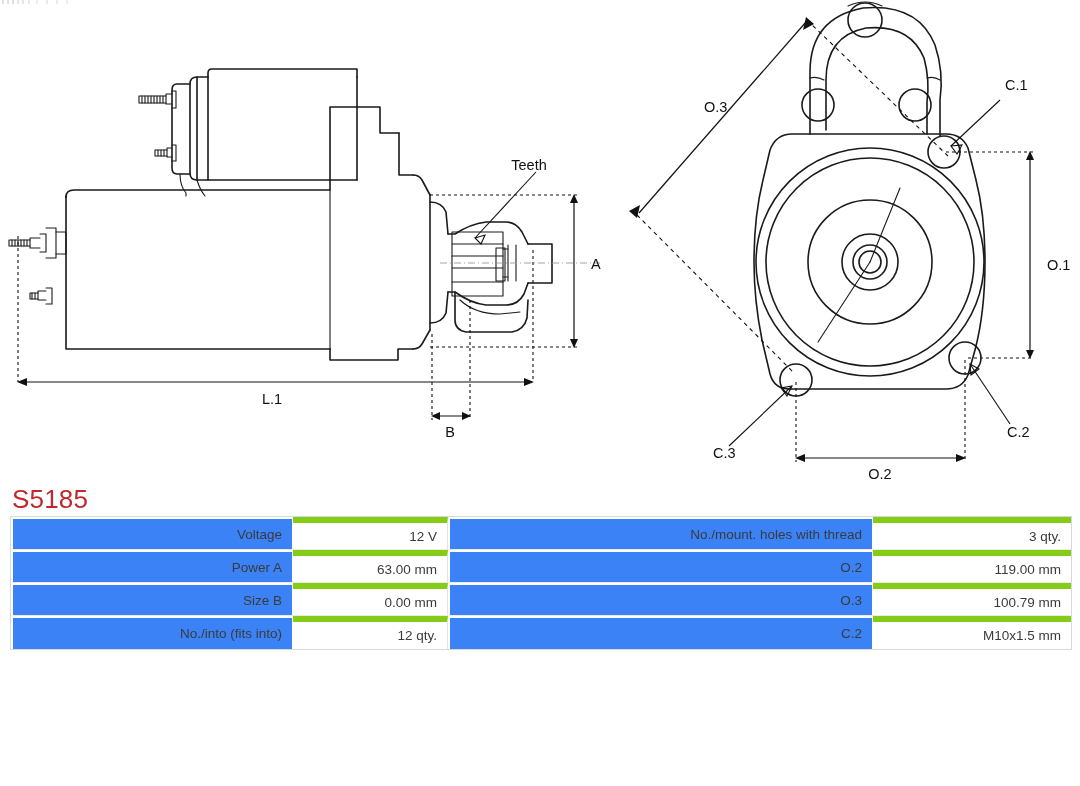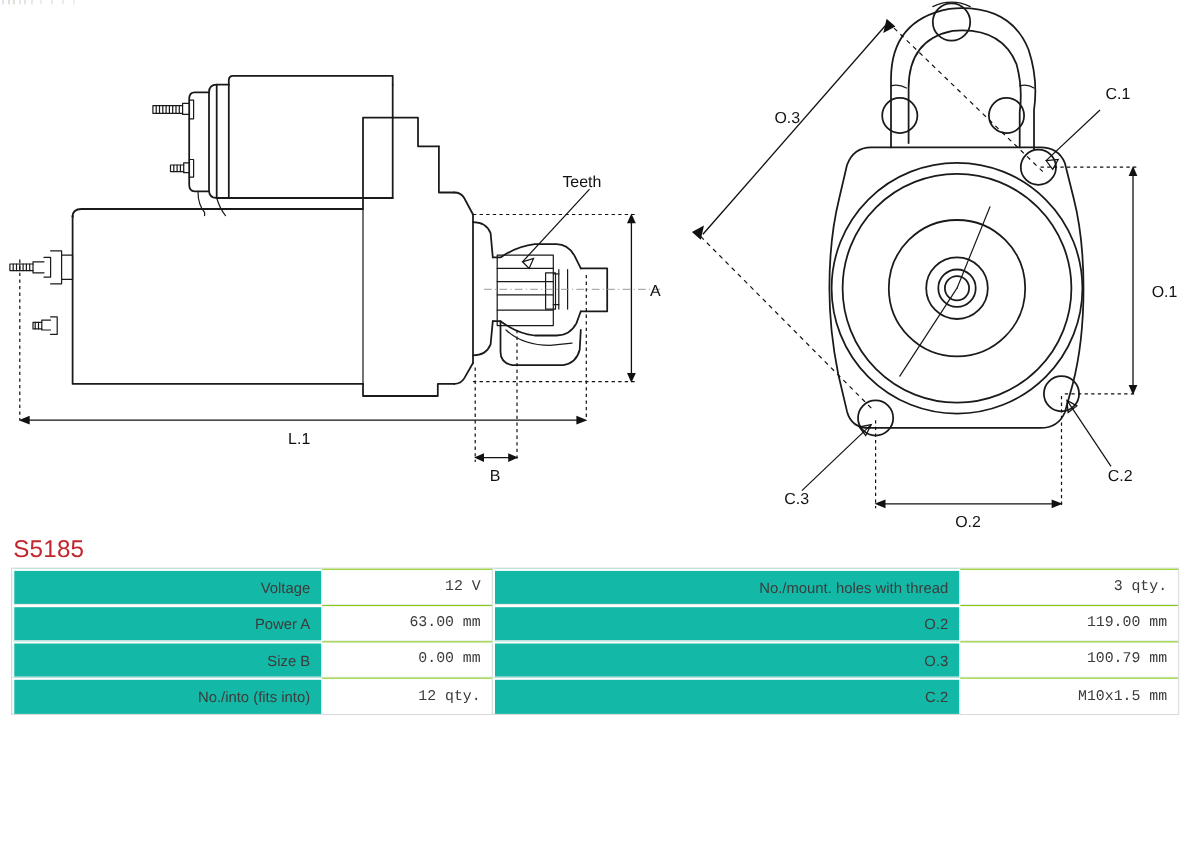--- a/index.html
+++ b/index.html
@@ -50,21 +50,21 @@
       rgba(195,200,212,.4) 44px 46px, rgba(255,255,255,0) 46px 54px,
       rgba(195,200,212,.35) 54px 56px, rgba(255,255,255,0) 56px 64px,
       rgba(195,200,212,.3) 64px 66px, rgba(255,255,255,0) 66px 78px);
     pointer-events: none;
   }
 
   
   #part-title {
     position: absolute;
     left: 12px; top: 484px;
-    font-size: 22px;
+    font-size: 26px;
     font-weight: 400;
     color: #c1272d;
     letter-spacing: .2px;
     line-height: 30px;
     margin: 0;
   }
 
   
   #spec-table-wrap {
     position: absolute;
@@ -85,32 +85,31 @@
     color: #3b3b3b;
     padding: 0 10px;
     text-align: right;
     vertical-align: middle;
     border-bottom: 1px solid #eaeaea;
     white-space: nowrap;
     overflow: hidden;
   }
   table.spec tr:last-child td { border-bottom: none; }
   td.lbl {
-    background: #14b8a6;
+    background: #3b82f6;
     border-right: 1px solid #ffffff;
     border-top: 2px solid #ffffff;
     border-bottom: 2px solid #ffffff;
     border-left: 2px solid #ffffff;
   }
   td.val {
     background: #ffffff;
     border-right: 1px solid #e3e3e3;
     border-bottom: 1px solid #ededed;
-    border-top: 1px solid #84cc16;
-    font-family: Liberation Mono, monospace;
+    border-top: 6px solid #84cc16;
   }
   td.c1 { width: 282px; }
   td.c2 { width: 155px; }
   td.c3 { width: 425px; }
   td.c4 { width: 198px; }
   td.val.last { border-right: none; }
 </style>
 </head>
 <body>
 

